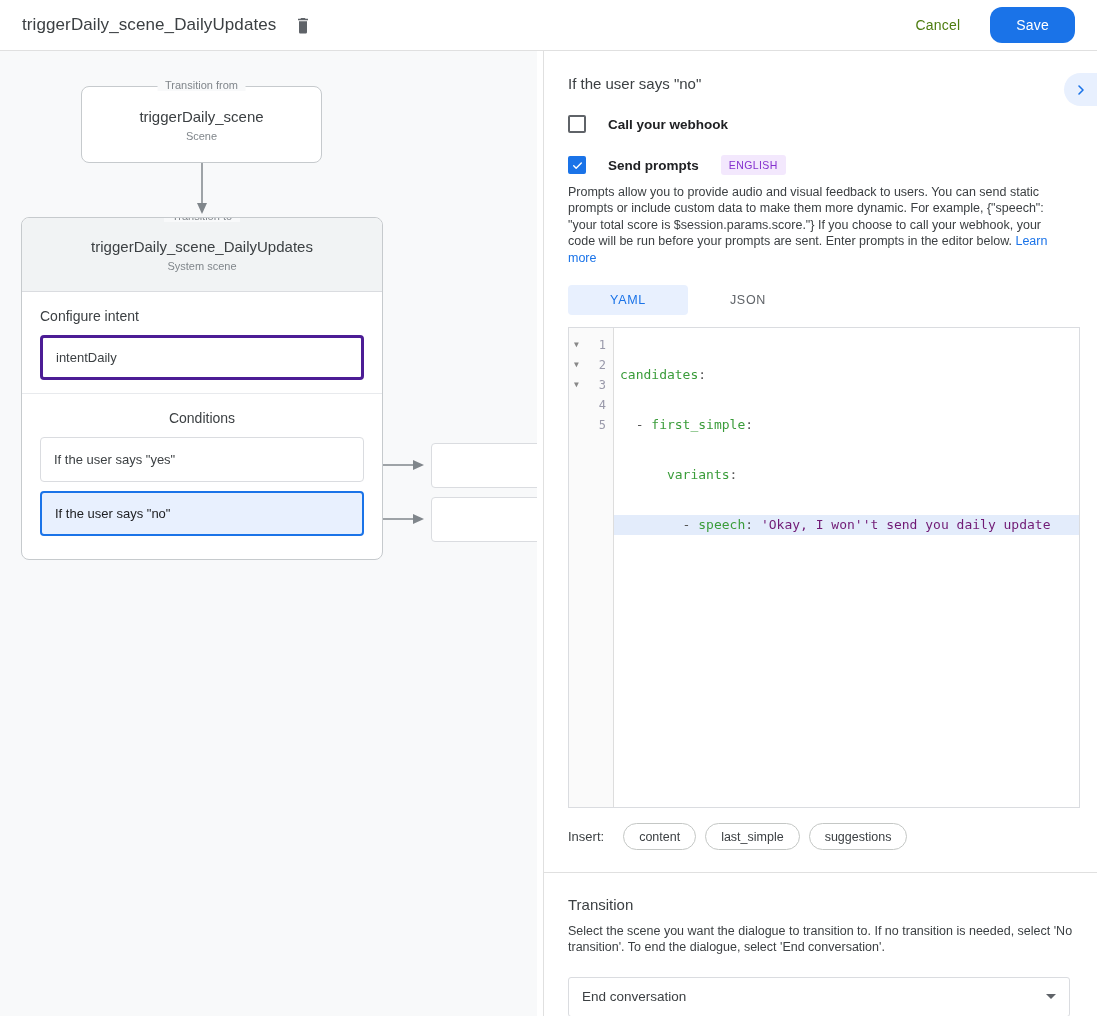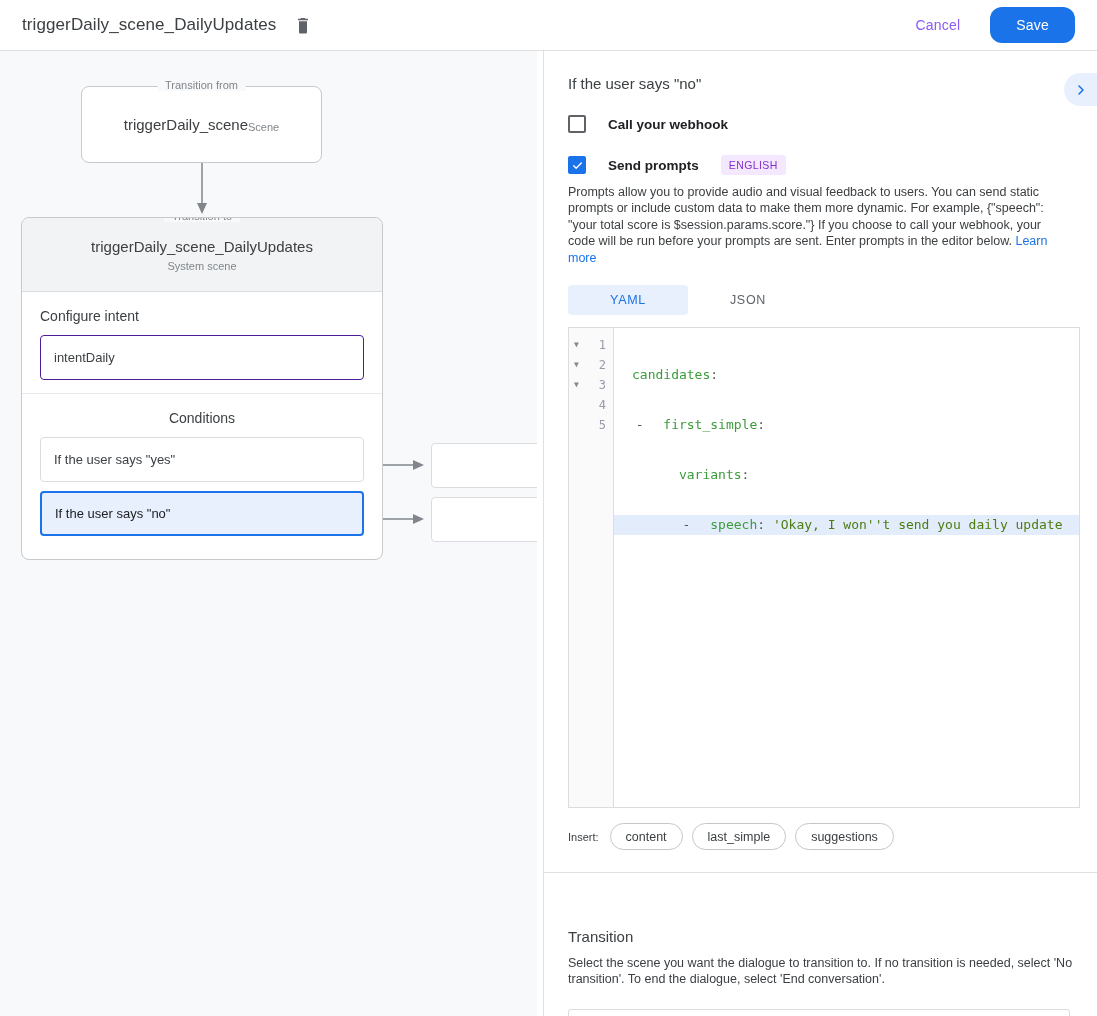--- a/index.html
+++ b/index.html
@@ -24,21 +24,21 @@
   #delete-btn {
     margin-left: 14px; width: 26px; height: 26px;
     display: flex; align-items: center; justify-content: center;
     cursor: pointer; border-radius: 50%;
   }
   #header-right {
     margin-left: auto; display: flex; align-items: center; gap: 20px;
     margin-right: 22px;
   }
   #cancel-btn {
-    color: #8b5cf6; font-size: 14px; font-weight: 500;
+    color: #4d7c0f; font-size: 14px; font-weight: 500;
     background: none; border: none; cursor: pointer; padding: 8px 10px;
     border-radius: 4px; letter-spacing: .2px;
   }
   #save-btn {
     background: #1a73e8; color: #fff; font-size: 14px; font-weight: 500;
     border: none; border-radius: 12px; padding: 0 26px; height: 36px;
     cursor: pointer; letter-spacing: .2px;
   }
 
   
@@ -50,42 +50,42 @@
     position: absolute; border: 1px solid #c6cacd; border-radius: 8px;
     background: #fff;
   }
   .fieldset-legend {
     position: absolute; top: -8px; left: 50%; transform: translateX(-50%);
     background: #f8f9fa; padding: 0 8px; font-size: 11px; color: #80868b;
     white-space: nowrap;
   }
   #node-from {
     left: 81px; top: 35px; width: 241px; height: 77px;
-    display: flex; flex-direction: row; align-items: center;
+    display: flex; flex-direction: column; align-items: center;
     justify-content: center;
   }
   #node-from .node-title { font-size: 15px; color: #3c4043; }
   #node-from .node-sub { font-size: 11px; color: #80868b; margin-top: 5px; }
   #node-to-wrap {
     left: 21px; top: 166px; width: 362px; height: 343px;
     background: #fff; overflow: hidden;
   }
   #node-to-header {
     background: #f1f3f4; border-bottom: 1px solid #dadce0;
     height: 74px; display: flex; flex-direction: column;
     align-items: center; justify-content: center;
     border-radius: 7px 7px 0 0;
   }
   #node-to-header .node-title { font-size: 15px; color: #3c4043; }
   #node-to-header .node-sub { font-size: 11px; color: #80868b; margin-top: 5px; }
   .node-section { padding: 16px 18px 10px 18px; }
   .node-section.bordered { border-top: 1px solid #e8eaed; }
   .section-heading { font-size: 14px; color: #3c4043; margin-bottom: 11px; }
   .field-box {
-    border: 1px solid #4c1d95; border-radius: 4px; background: #fff;
+    border: 3px solid #4c1d95; border-radius: 4px; background: #fff;
     height: 45px; display: flex; align-items: center; padding: 0 13px;
     font-size: 13px; color: #3c4043;
   }
   .cond-box {
     border: 1px solid #dadce0; border-radius: 4px; background: #fff;
     height: 45px; display: flex; align-items: center; padding: 0 13px;
     font-size: 13px; color: #3c4043; margin-bottom: 9px; cursor: pointer;
   }
   .cond-box.selected {
     background: #e8f0fe; border: 2px solid #1a73e8; color: #202124;
@@ -160,41 +160,41 @@
     height: 20px; display: flex; align-items: center;
     justify-content: flex-end; padding-right: 7px;
     color: #99a; font-size: 12px; position: relative;
   }
   .fold {
     position: absolute; left: 5px; color: #888; font-size: 8px; line-height: 1;
   }
   #code { flex: 1; padding-top: 7px; white-space: pre; overflow: hidden; }
   .code-line { height: 20px; line-height: 20px; padding-left: 6px; }
   .code-line.hl { background: #e3ecfb; }
-  .k { color: #3a9c3a; margin-left: 12px; }
-  .s { color: #4d7c0f; }
+  .k { color: #3a9c3a; }
+  .s { color: #701a75; }
   .p { color: #555; }
 
   
   #insert-row {
     display: flex; align-items: center; gap: 9px; margin: 15px 0 0 24px;
   }
-  #insert-label { font-size: 11px; color: #3c4043; margin-right: 2px; }
+  #insert-label { font-size: 13px; color: #3c4043; margin-right: 10px; }
   .chip {
     border: 1px solid #c4c7c5; border-radius: 14px; height: 27px;
     display: flex; align-items: center; padding: 0 15px;
     font-size: 12.5px; color: #3c4043; background: #fff; cursor: pointer;
   }
 
   #section-divider {
     margin-top: 22px; height: 1px; background: #e0e0e0; width: 554px;
   }
 
   #transition-sec { padding: 23px 24px 0 24px; }
-  #transition-title { font-size: 15px; color: #3c4043; margin-top: 32px; }
+  #transition-title { font-size: 15px; color: #3c4043; }
   #transition-desc {
     margin-top: 10px; font-size: 12.5px; color: #3c4043; line-height: 16.4px;
   }
   #transition-select {
     margin-top: 21px; width: 502px; height: 40px;
     border: 1px solid #dadce0; border-radius: 3px; background: #fff;
     display: flex; align-items: center; padding: 0 13px;
     font-size: 13.5px; color: #3c4043; cursor: pointer;
   }
   .caret {

